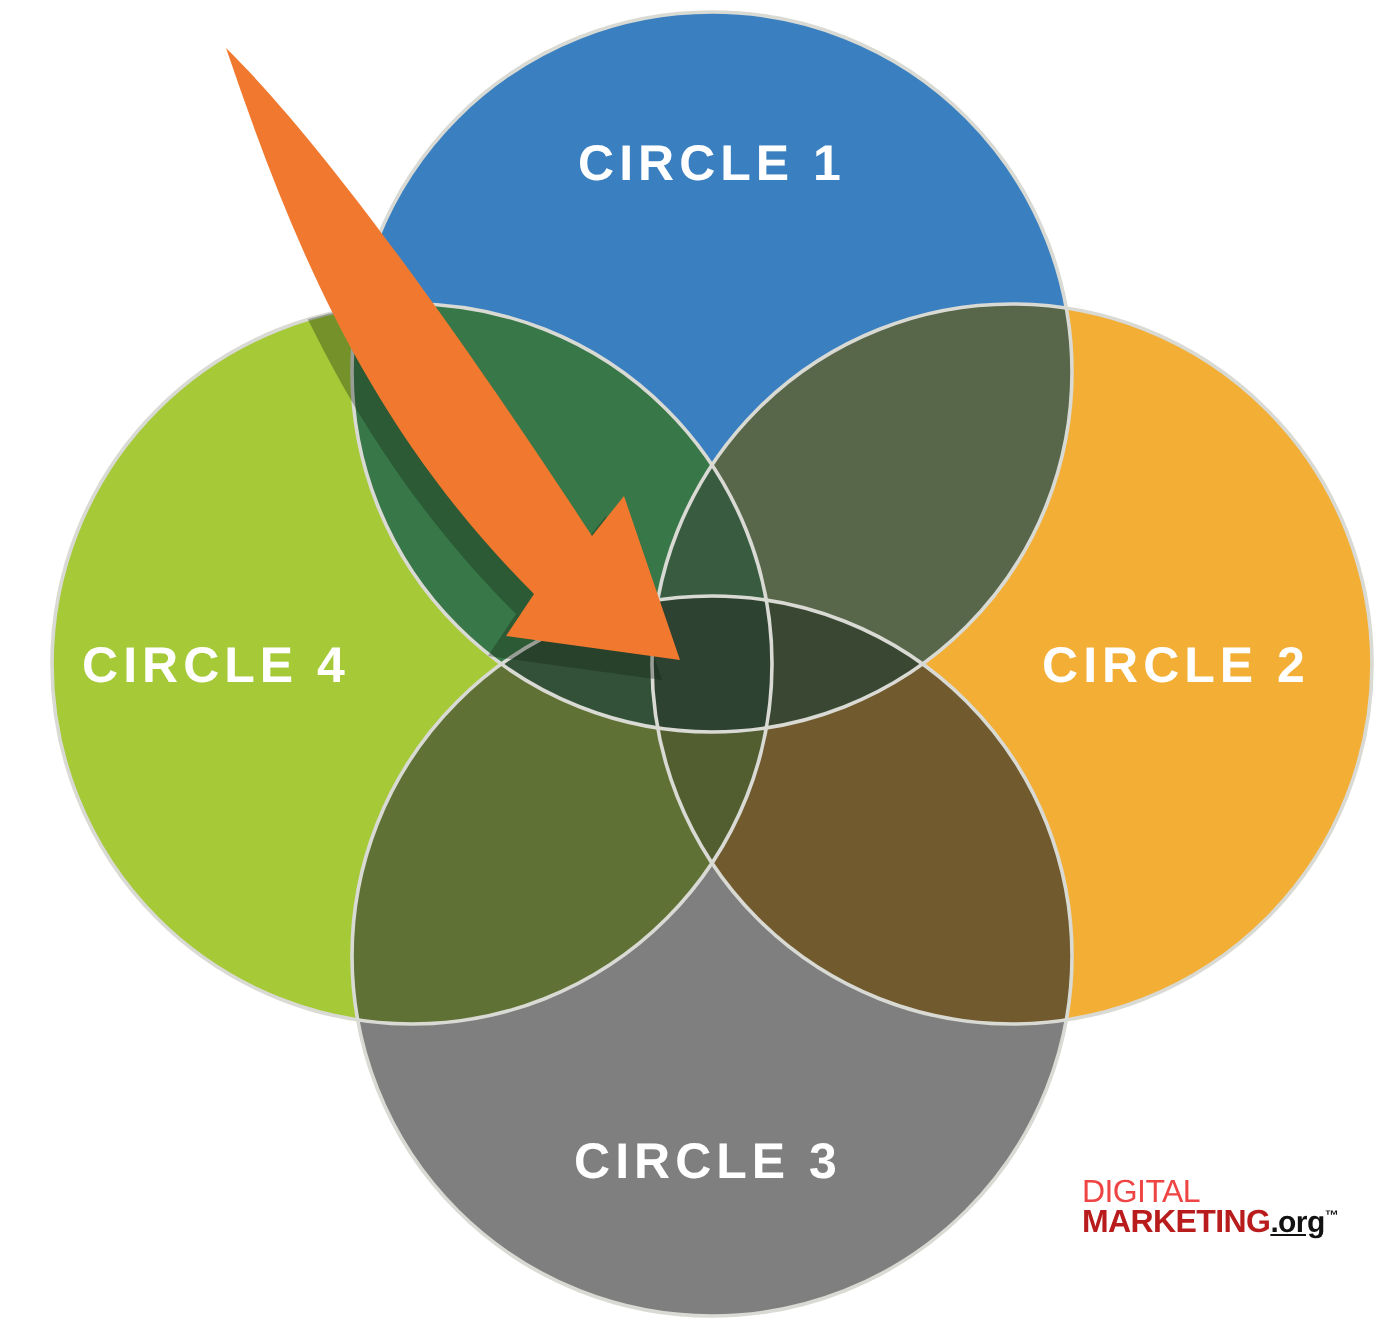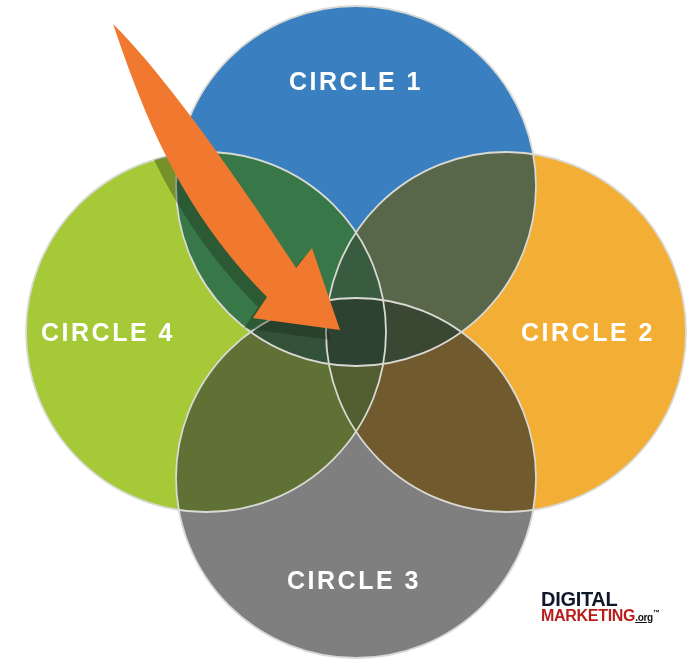--- a/index.html
+++ b/index.html
@@ -26,35 +26,35 @@
     text-anchor: middle;
   }
   .logo {
     position: absolute;
     left: 541px;
     top: 589px;
     line-height: 1.0;
     user-select: none;
   }
   .logo-line1 {
-    font-weight: bold;
-    font-size: 20px;
+    font-weight: normal;
+    font-size: 16px;
     letter-spacing: -0.3px;
-    color: #0f172a;
+    color: #ef4444;
   }
   .logo-line2 {
     font-weight: bold;
     font-size: 16px;
     letter-spacing: -0.3px;
     color: #121212;
     white-space: nowrap;
     margin-top: -1px;
   }
   .logo-brand { color: #b91c1c; }
-  .logo-suffix { font-size: 10px; color: #121212; text-decoration: underline; }
+  .logo-suffix { font-size: 15px; color: #121212; text-decoration: underline; }
   .logo-tm { font-size: 7px; vertical-align: 6px; color: #121212; }
 </style>
 </head>
 <body>
 
 <div class="stage">
   <svg width="700" height="660" viewBox="0 0 700 660">
     <defs>
       <clipPath id="clip-c2">
           <circle cx="506" cy="332" r="180"></circle>

